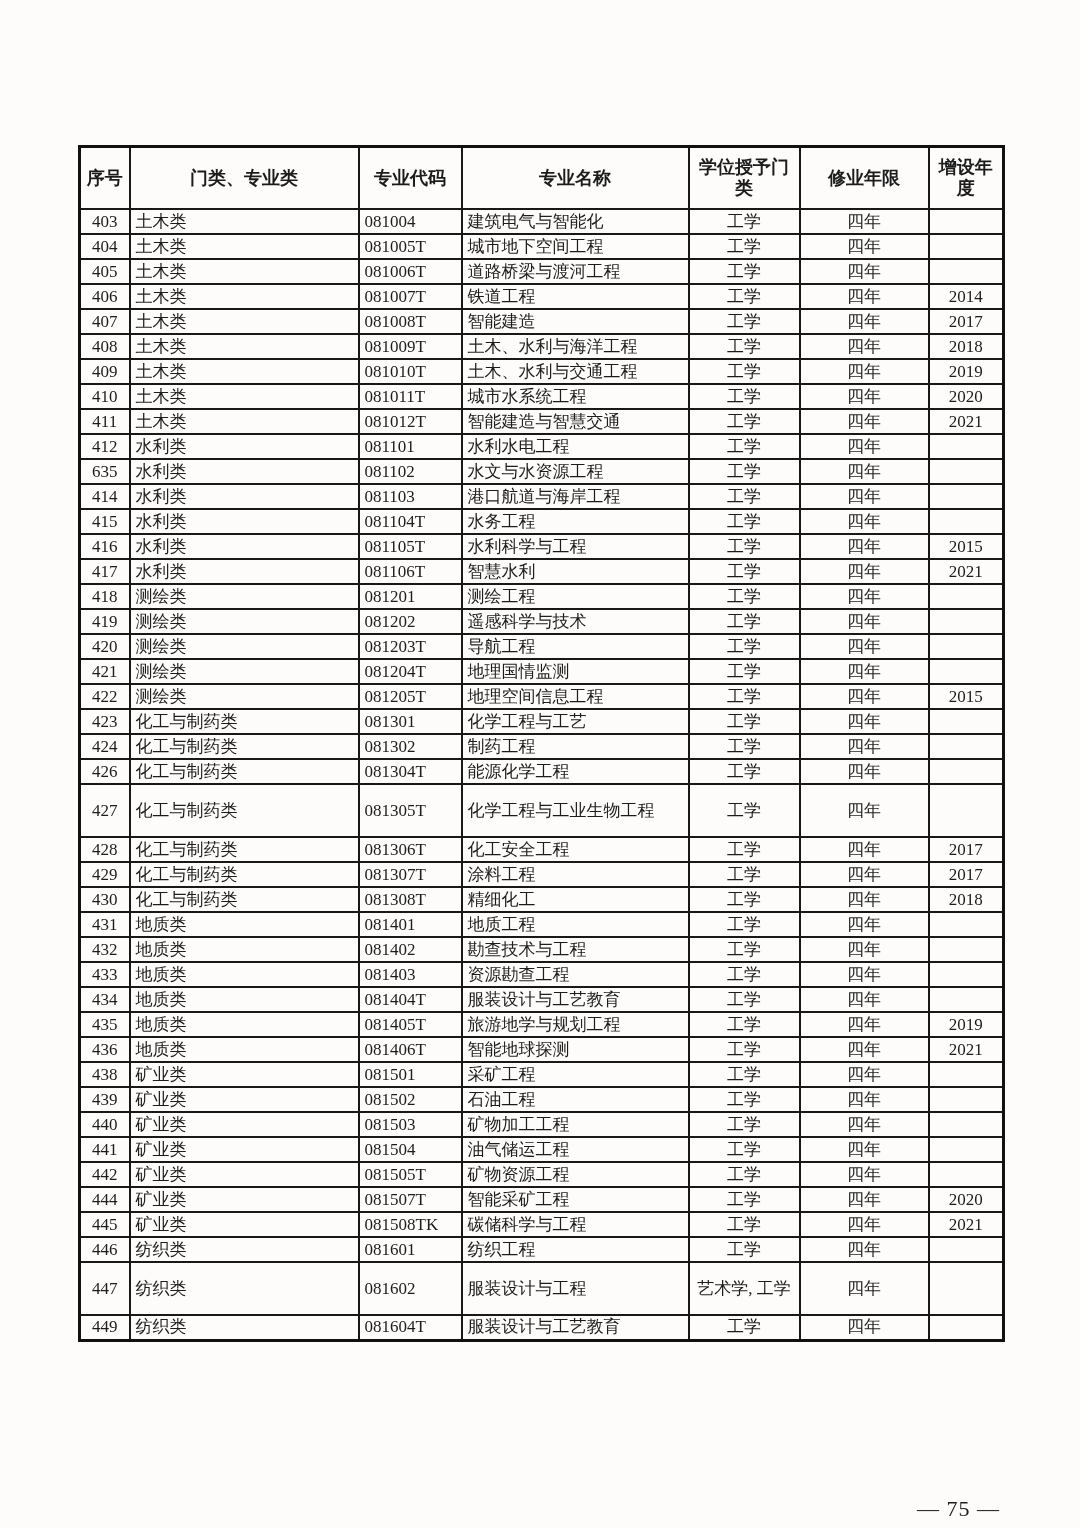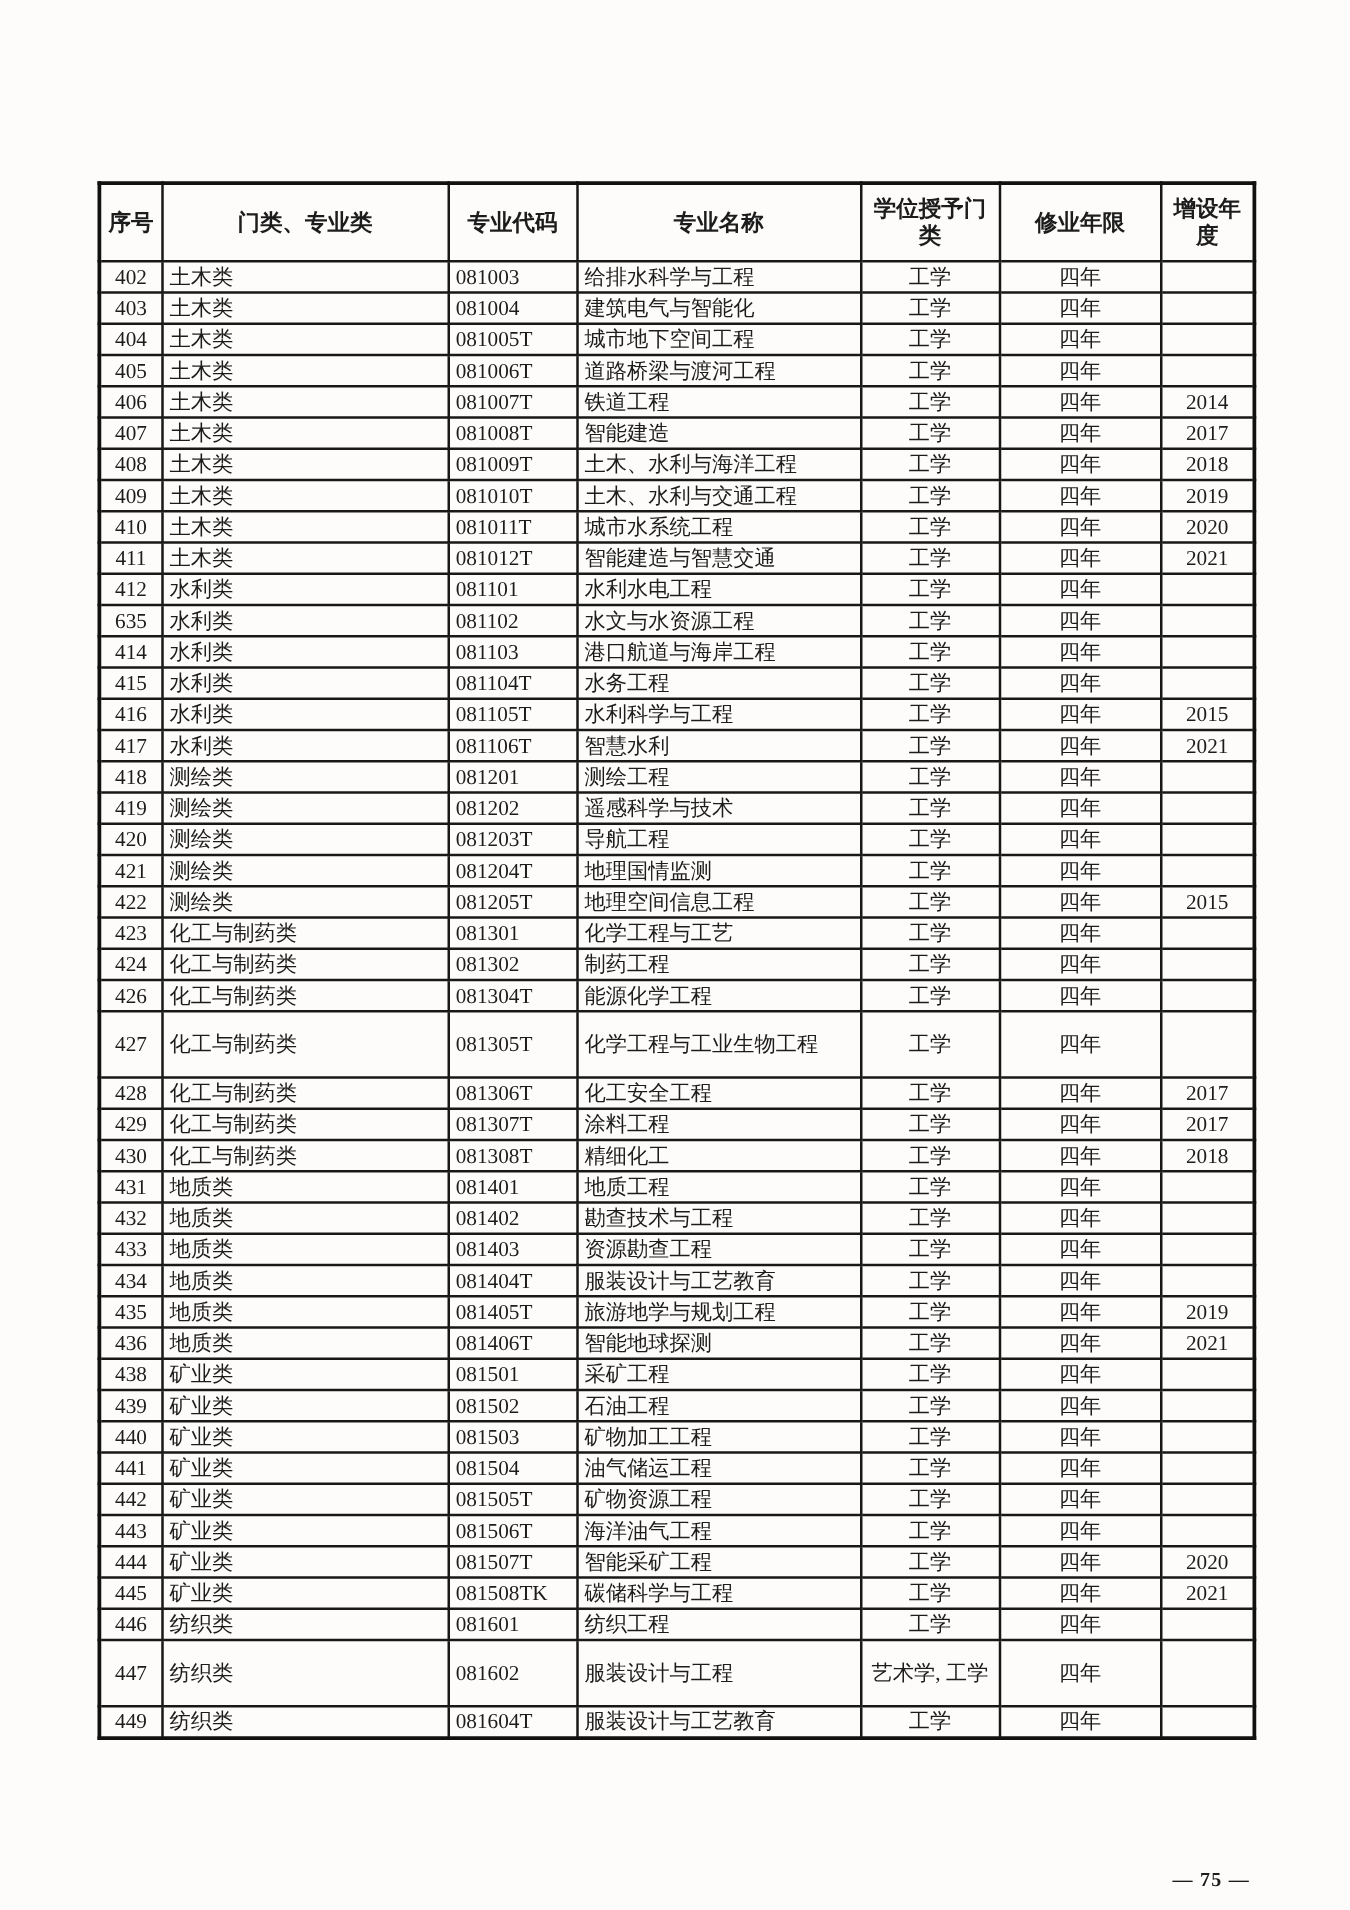--- a/index.html
+++ b/index.html
@@ -60,24 +60,23 @@
   td.c2 { text-align: left; font-family: "Liberation Serif", "DejaVu Serif", serif; }
   td.c3 { text-align: left; }
   td.c4 { text-align: center; }
   td.c5 { text-align: center; }
   td.c6 { text-align: center; padding: 1px 2px; }
 
   .page-number {
     position: absolute;
     top: 1448px;
     right: 80px;
-    font-size: 16px;
+    font-size: 22px;
     letter-spacing: 1px;
     color: #1c1c1c;
-    font-weight: bold;
   }
 </style>
 </head>
 <body>
 
 <div class="page">
 
   <table class="major-table">
     <colgroup>
       <col style="width:50px">
@@ -94,29 +93,20 @@
         <th>门类、专业类</th>
         <th>专业代码</th>
         <th>专业名称</th>
         <th>学位授予门类</th>
         <th>修业年限</th>
         <th>增设年度</th>
       </tr>
     </thead>
     <tbody>
         <tr>
-          <td class="c0">402</td>
-          <td class="c1">土木类</td>
-          <td class="c2">081003</td>
-          <td class="c3">给排水科学与工程</td>
-          <td class="c4">工学</td>
-          <td class="c5">四年</td>
-          <td class="c6"></td>
-        </tr>
-        <tr>
           <td class="c0">403</td>
           <td class="c1">土木类</td>
           <td class="c2">081004</td>
           <td class="c3">建筑电气与智能化</td>
           <td class="c4">工学</td>
           <td class="c5">四年</td>
           <td class="c6"></td>
         </tr>
         <tr>
           <td class="c0">404</td>
@@ -440,29 +430,20 @@
           <td class="c3">油气储运工程</td>
           <td class="c4">工学</td>
           <td class="c5">四年</td>
           <td class="c6"></td>
         </tr>
         <tr>
           <td class="c0">442</td>
           <td class="c1">矿业类</td>
           <td class="c2">081505T</td>
           <td class="c3">矿物资源工程</td>
-          <td class="c4">工学</td>
-          <td class="c5">四年</td>
-          <td class="c6"></td>
-        </tr>
-        <tr>
-          <td class="c0">443</td>
-          <td class="c1">矿业类</td>
-          <td class="c2">081506T</td>
-          <td class="c3">海洋油气工程</td>
           <td class="c4">工学</td>
           <td class="c5">四年</td>
           <td class="c6"></td>
         </tr>
         <tr>
           <td class="c0">444</td>
           <td class="c1">矿业类</td>
           <td class="c2">081507T</td>
           <td class="c3">智能采矿工程</td>
           <td class="c4">工学</td>

